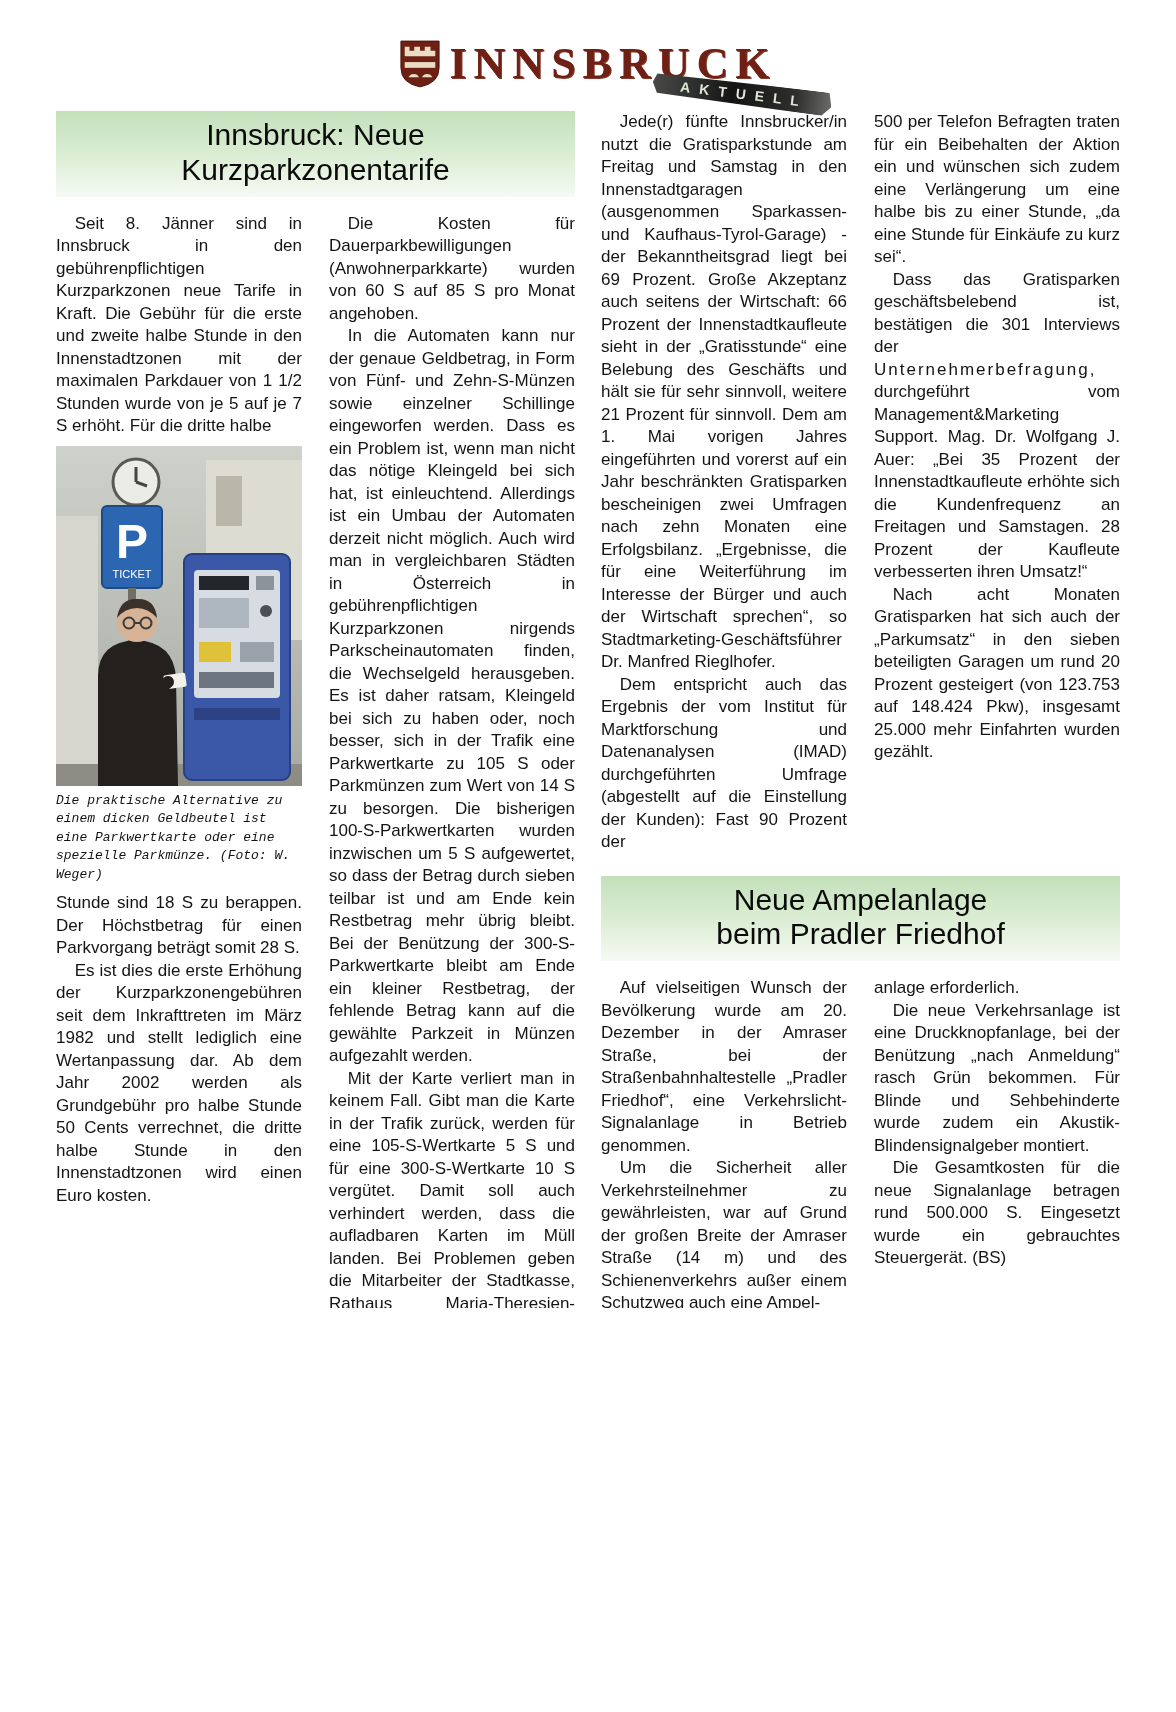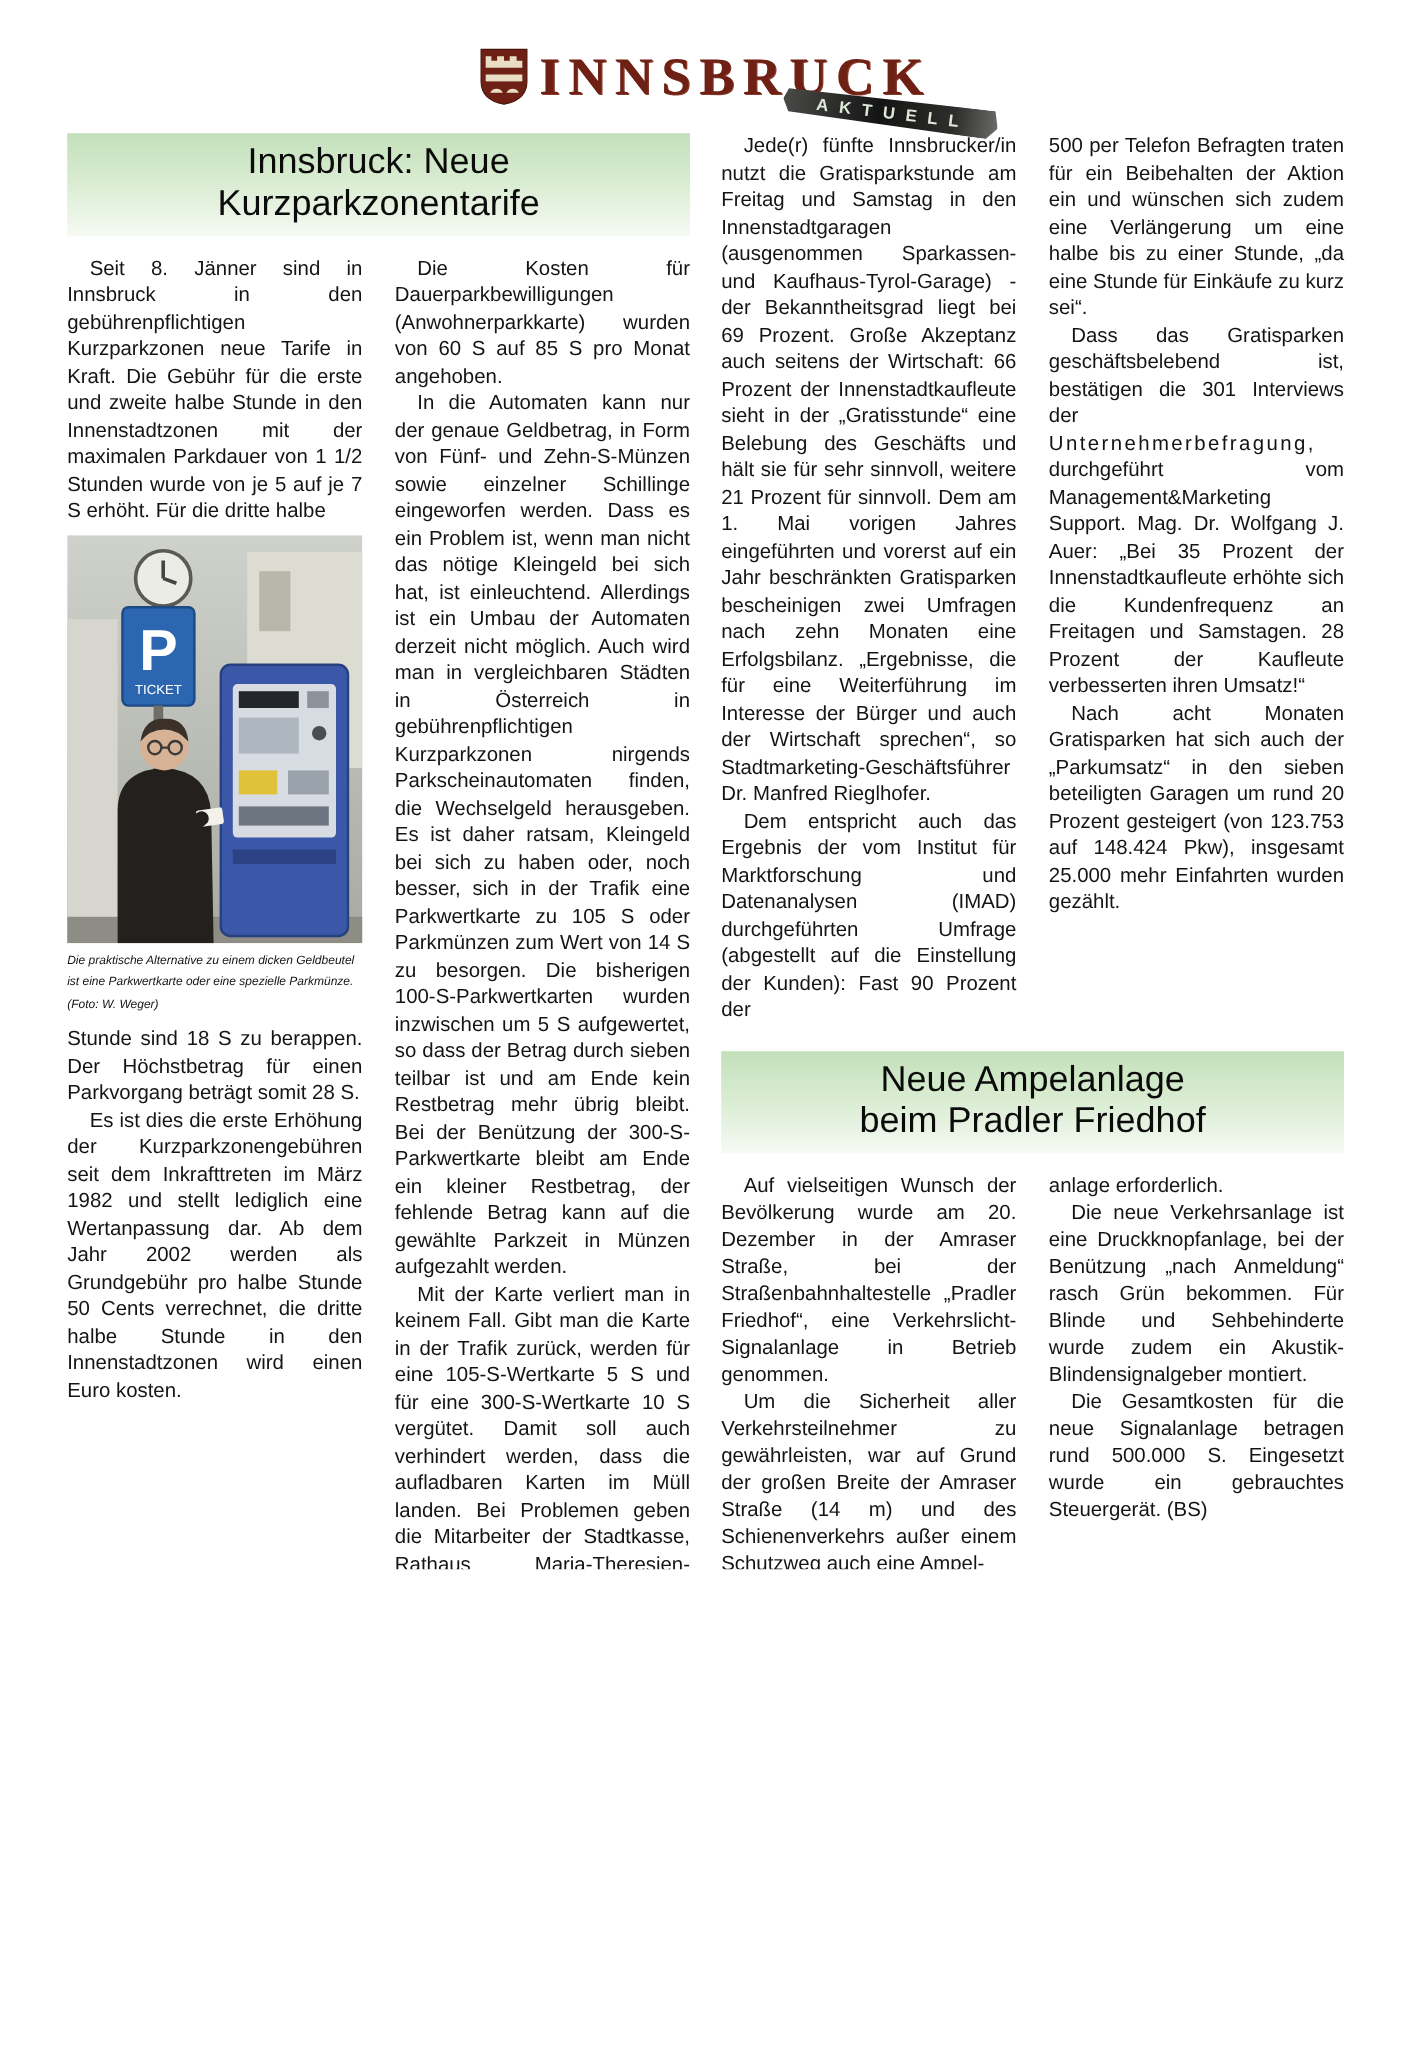--- a/index.html
+++ b/index.html
@@ -54,22 +54,23 @@
     font-size: 17px; line-height: 22.5px;
     text-align: justify;
     text-indent: 1.1em;
   }
   p.body.noindent { text-indent: 0; }
   .spaced { letter-spacing: 2px; }
 
   figure.photo { margin: 8px 0 6px 0; width: 246px; height: 340px; }
   figcaption.caption {
     font-style: italic;
-    font-size: 10px; line-height: 18.5px;
+    font-size: 13px; line-height: 18.5px;
     margin: 0 0 8px 0;
+    font-family: Liberation Mono, monospace;
   }
 
   .ampel-article { margin-top: 22px; }
 
   
   .footer {
     margin-top: auto;
     display: flex; align-items: center; justify-content: space-between;
     font-family: "Liberation Serif", serif;
     font-size: 21px; color: #000000;

